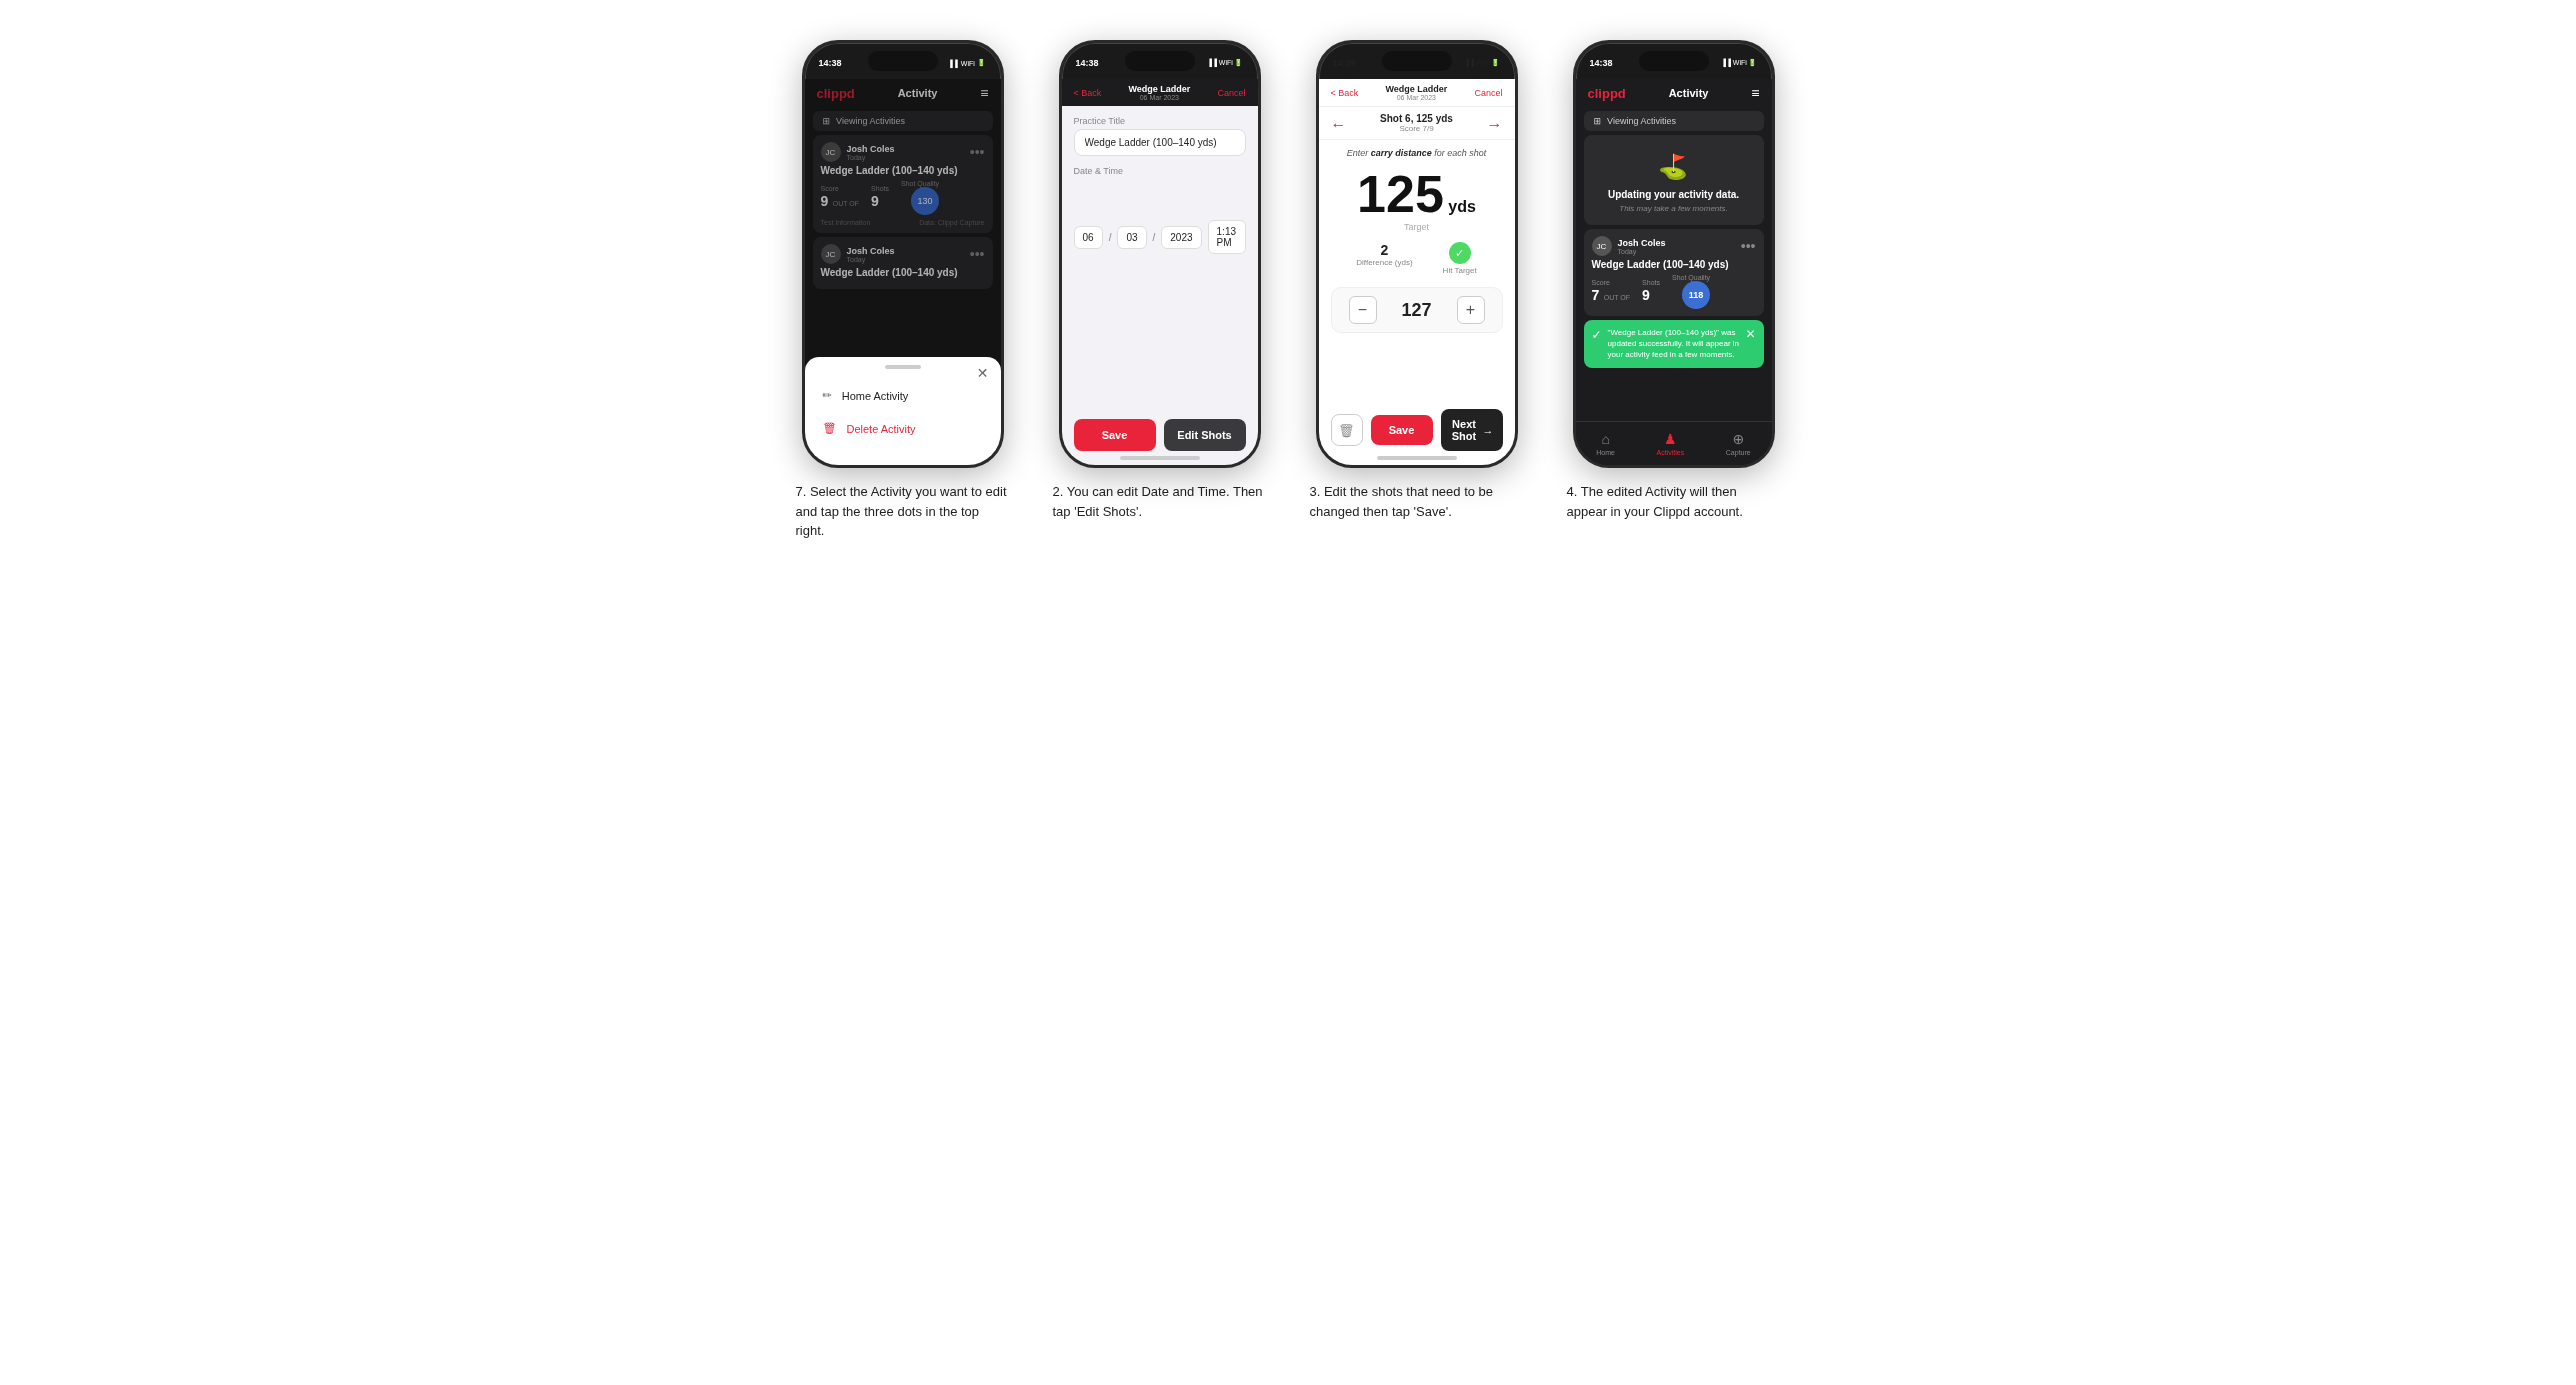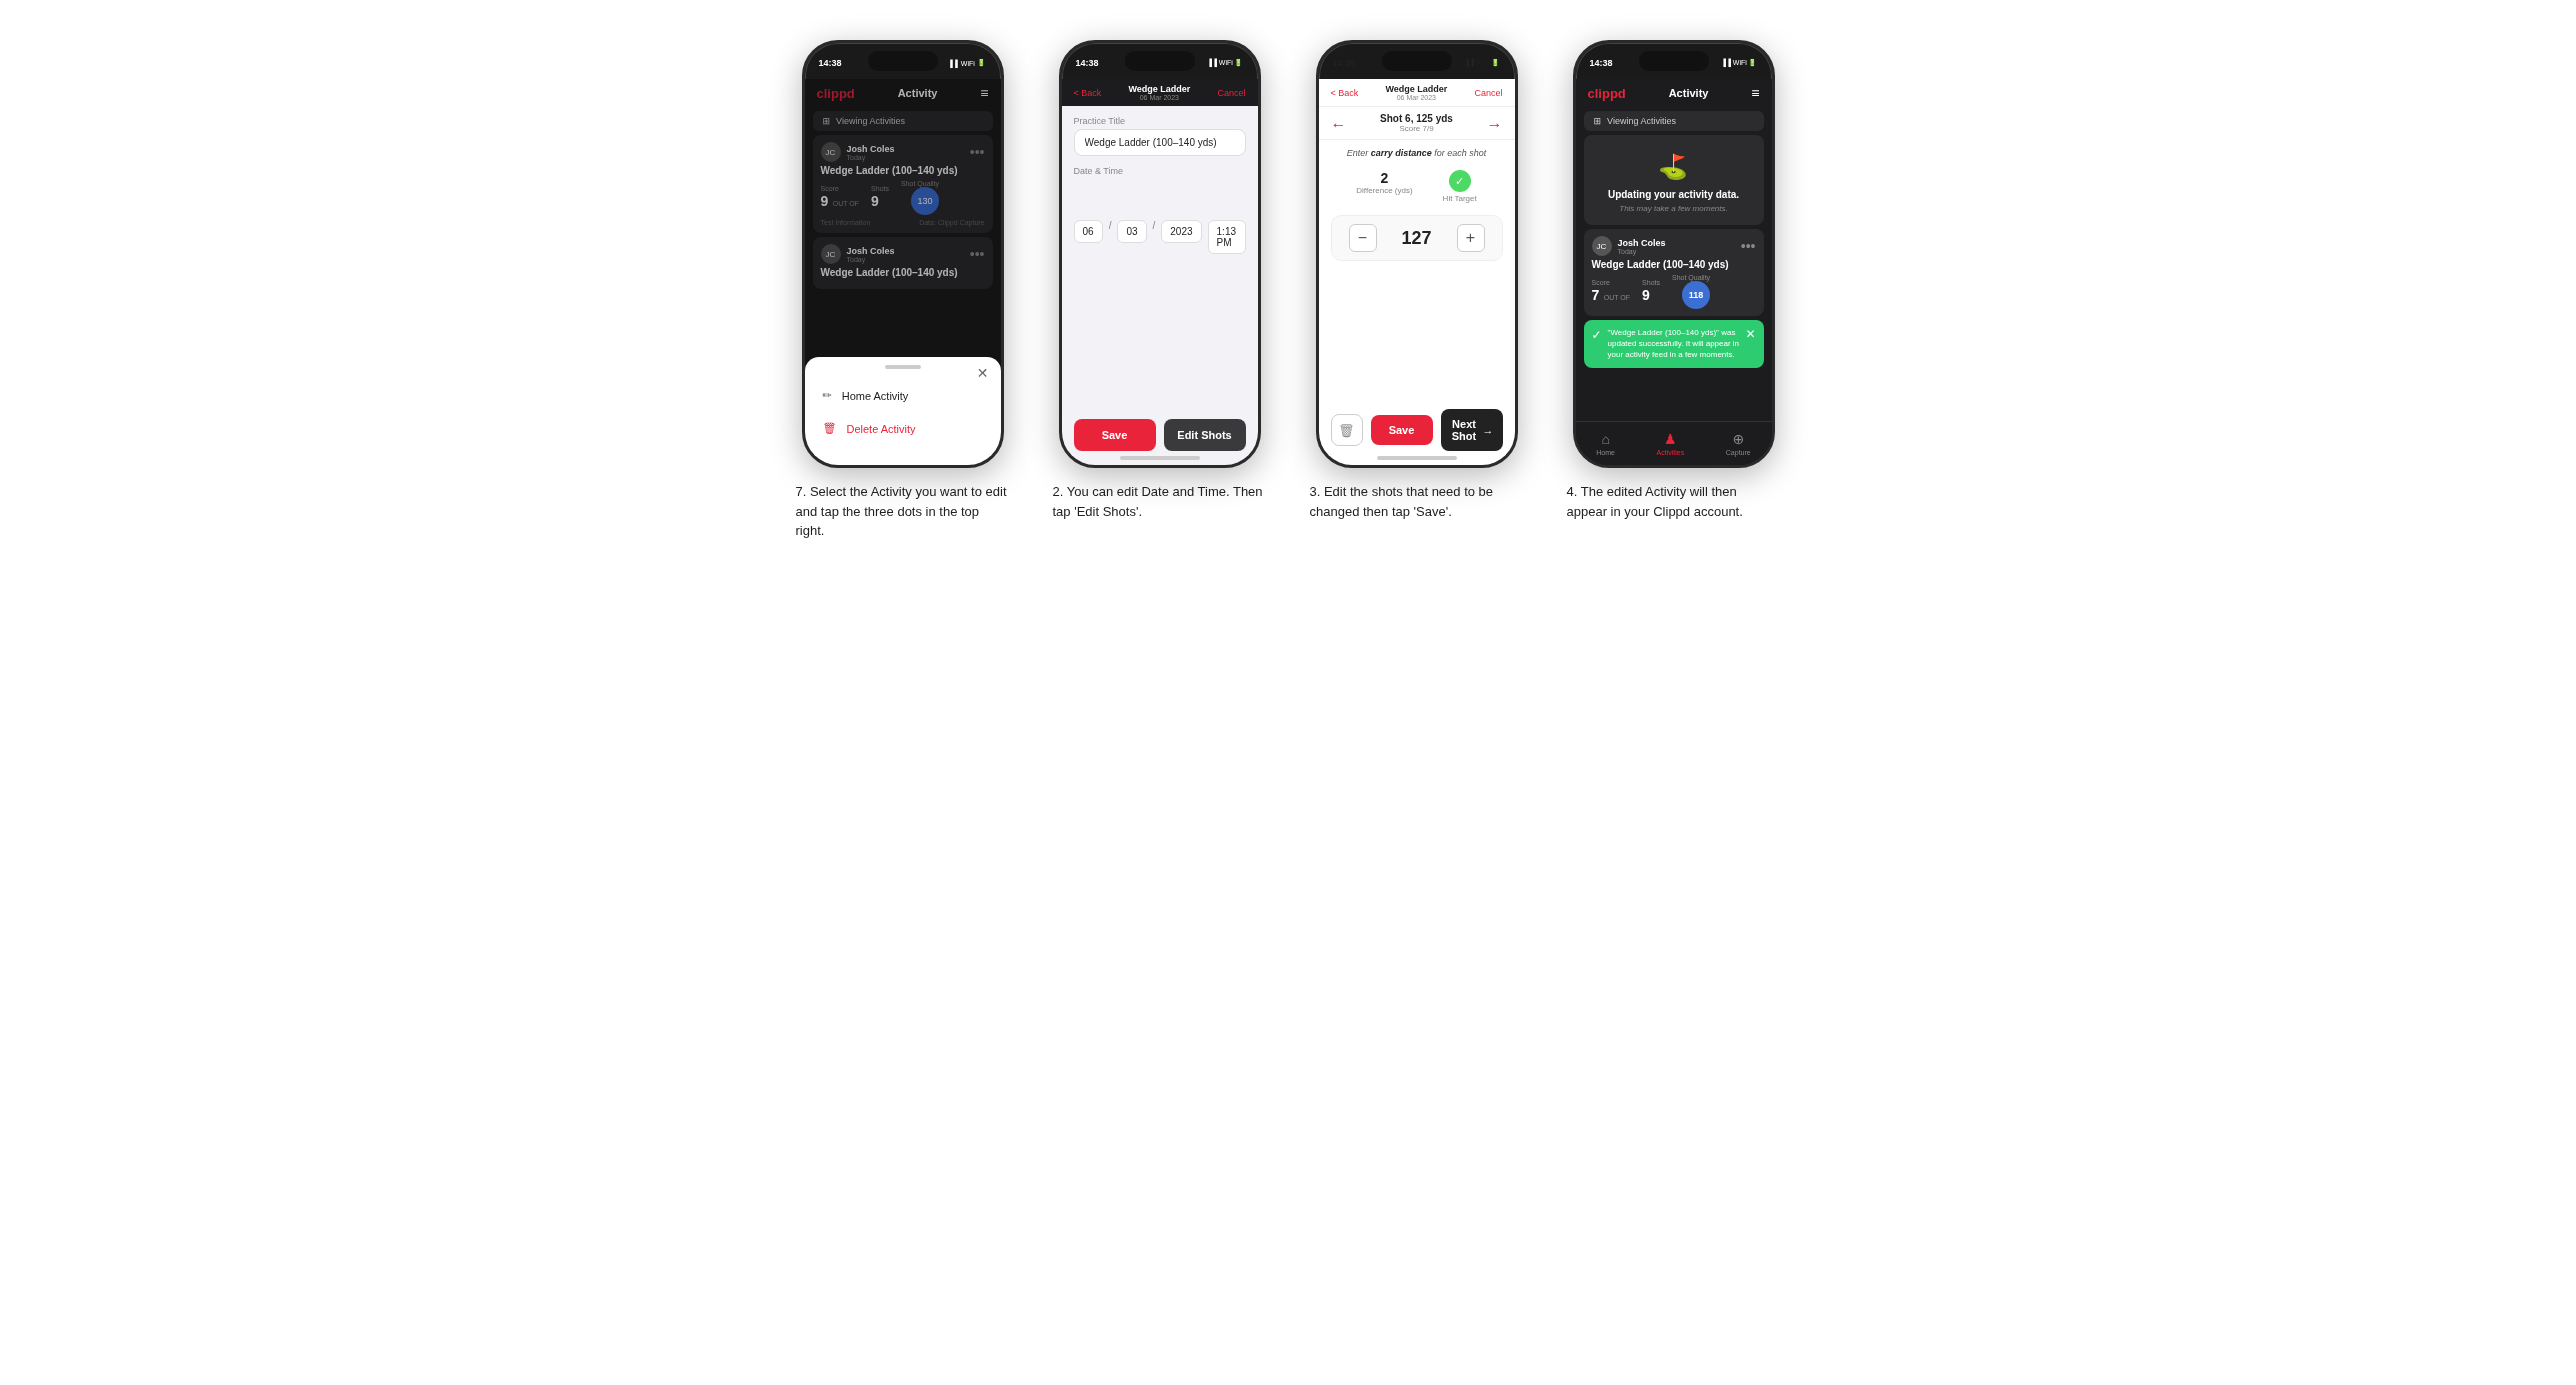--- a/index.html
+++ b/index.html
@@ -261,21 +261,21 @@
       border-radius: 8px;
       padding: 7px 10px;
       font-size: 10px;
       color: #222;
       width: 100%;
       margin-bottom: 10px;
     }
     .p2-datetime {
       display: flex;
       gap: 6px;
-      align-items: flex-start;
+      align-items: center;
       margin-top: 44px;
     }
     .p2-date-part {
       background: #fff;
       border: 1px solid #ddd;
       border-radius: 6px;
       padding: 5px 8px;
       font-size: 10px;
       color: #222;
       flex: 1;
@@ -775,20 +775,25 @@
             <div class="p3-shot-title">Shot 6, 125 yds</div>
             <div class="p3-shot-score">Score 7/9</div>
           </div>
           <span class="p3-arrow">→</span>
         </div>
 
         <div class="p3-instruction">
           Enter <strong>carry distance</strong> for each shot
         </div>
 
+        <div class="p3-distance">
+          <span class="p3-big-num">125</span>
+          <span class="p3-unit">yds</span>
+          <div class="p3-target-label">Target</div>
+        </div>
 
         <div class="p3-metrics">
           <div class="p3-metric">
             <div class="p3-metric-val">2</div>
             <div class="p3-metric-label">Difference (yds)</div>
           </div>
           <div class="p3-metric">
             <div class="p3-hit-icon">✓</div>
             <div class="p3-metric-label">Hit Target</div>
           </div>

